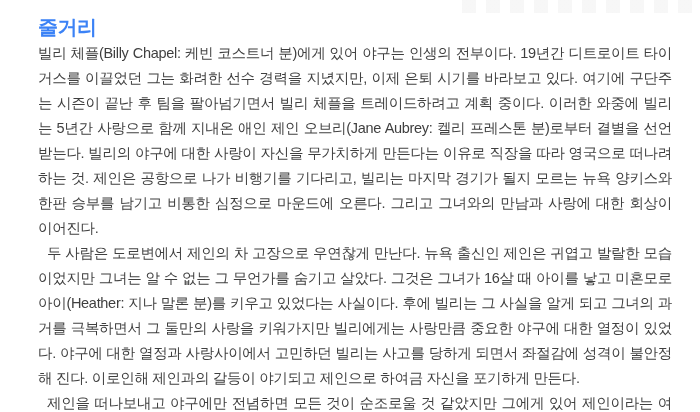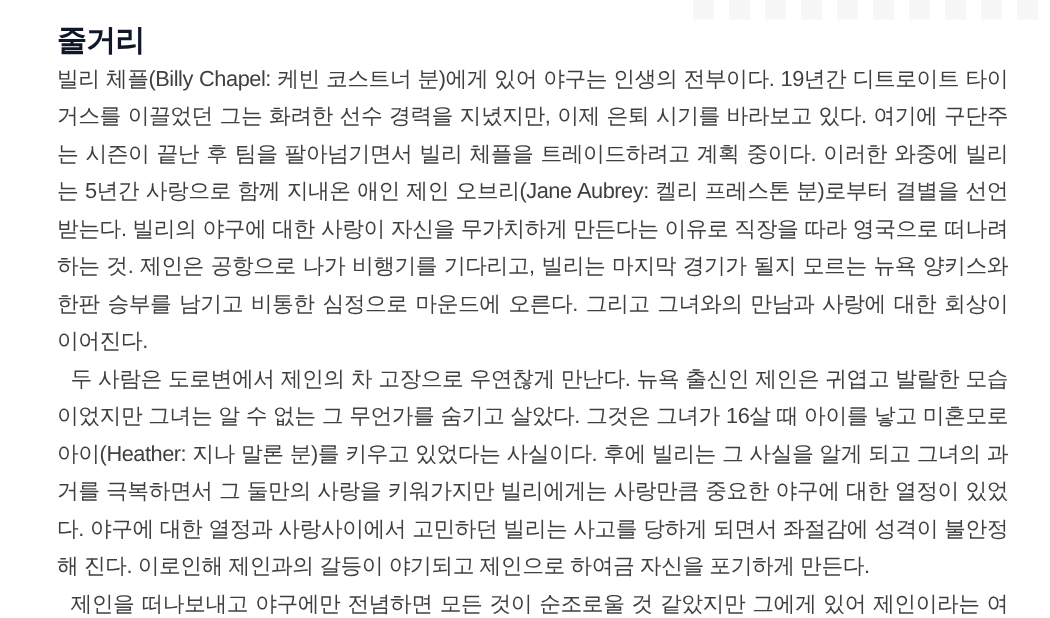--- a/index.html
+++ b/index.html
@@ -27,21 +27,21 @@
     opacity: 0.9;
   }
   .section-title {
     position: absolute;
     left: 38px;
     top: 14px;
     margin: 0;
     font-size: 20px;
     line-height: 26px;
     font-weight: 700;
-    color: #0f172a;
+    color: #3b82f6;
     letter-spacing: -0.5px;
   }
   .synopsis {
     position: absolute;
     left: 38px;
     top: 41px;
     width: 634px;
     font-size: 14.5px;
     line-height: 25px;
     color: #3f3f3f;

